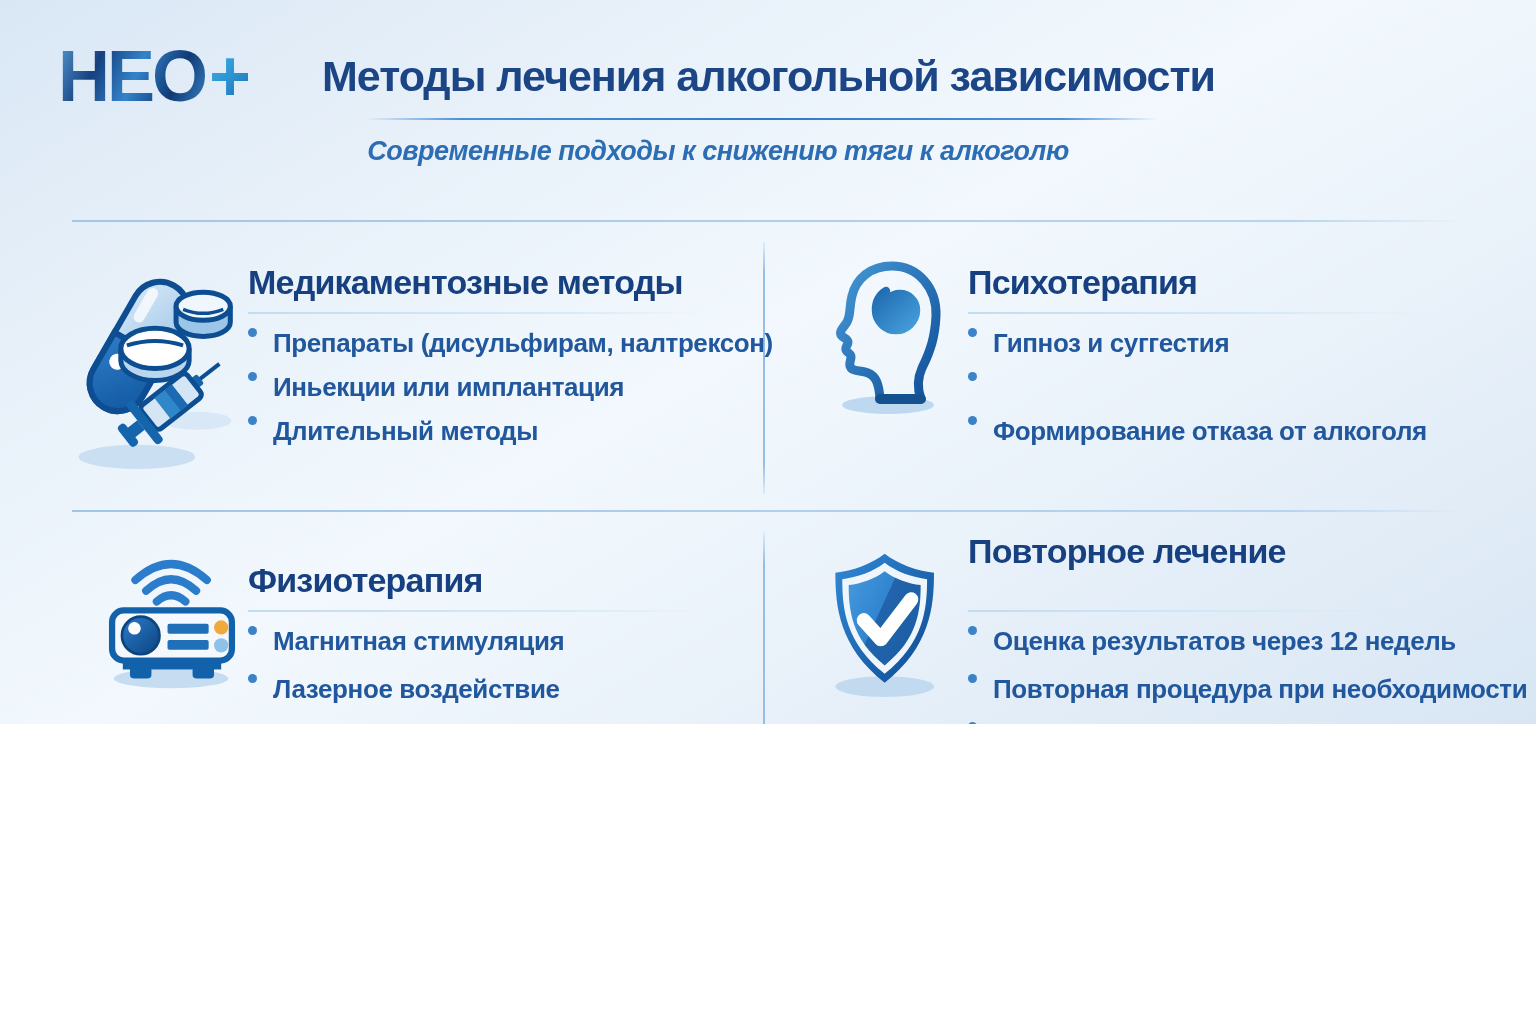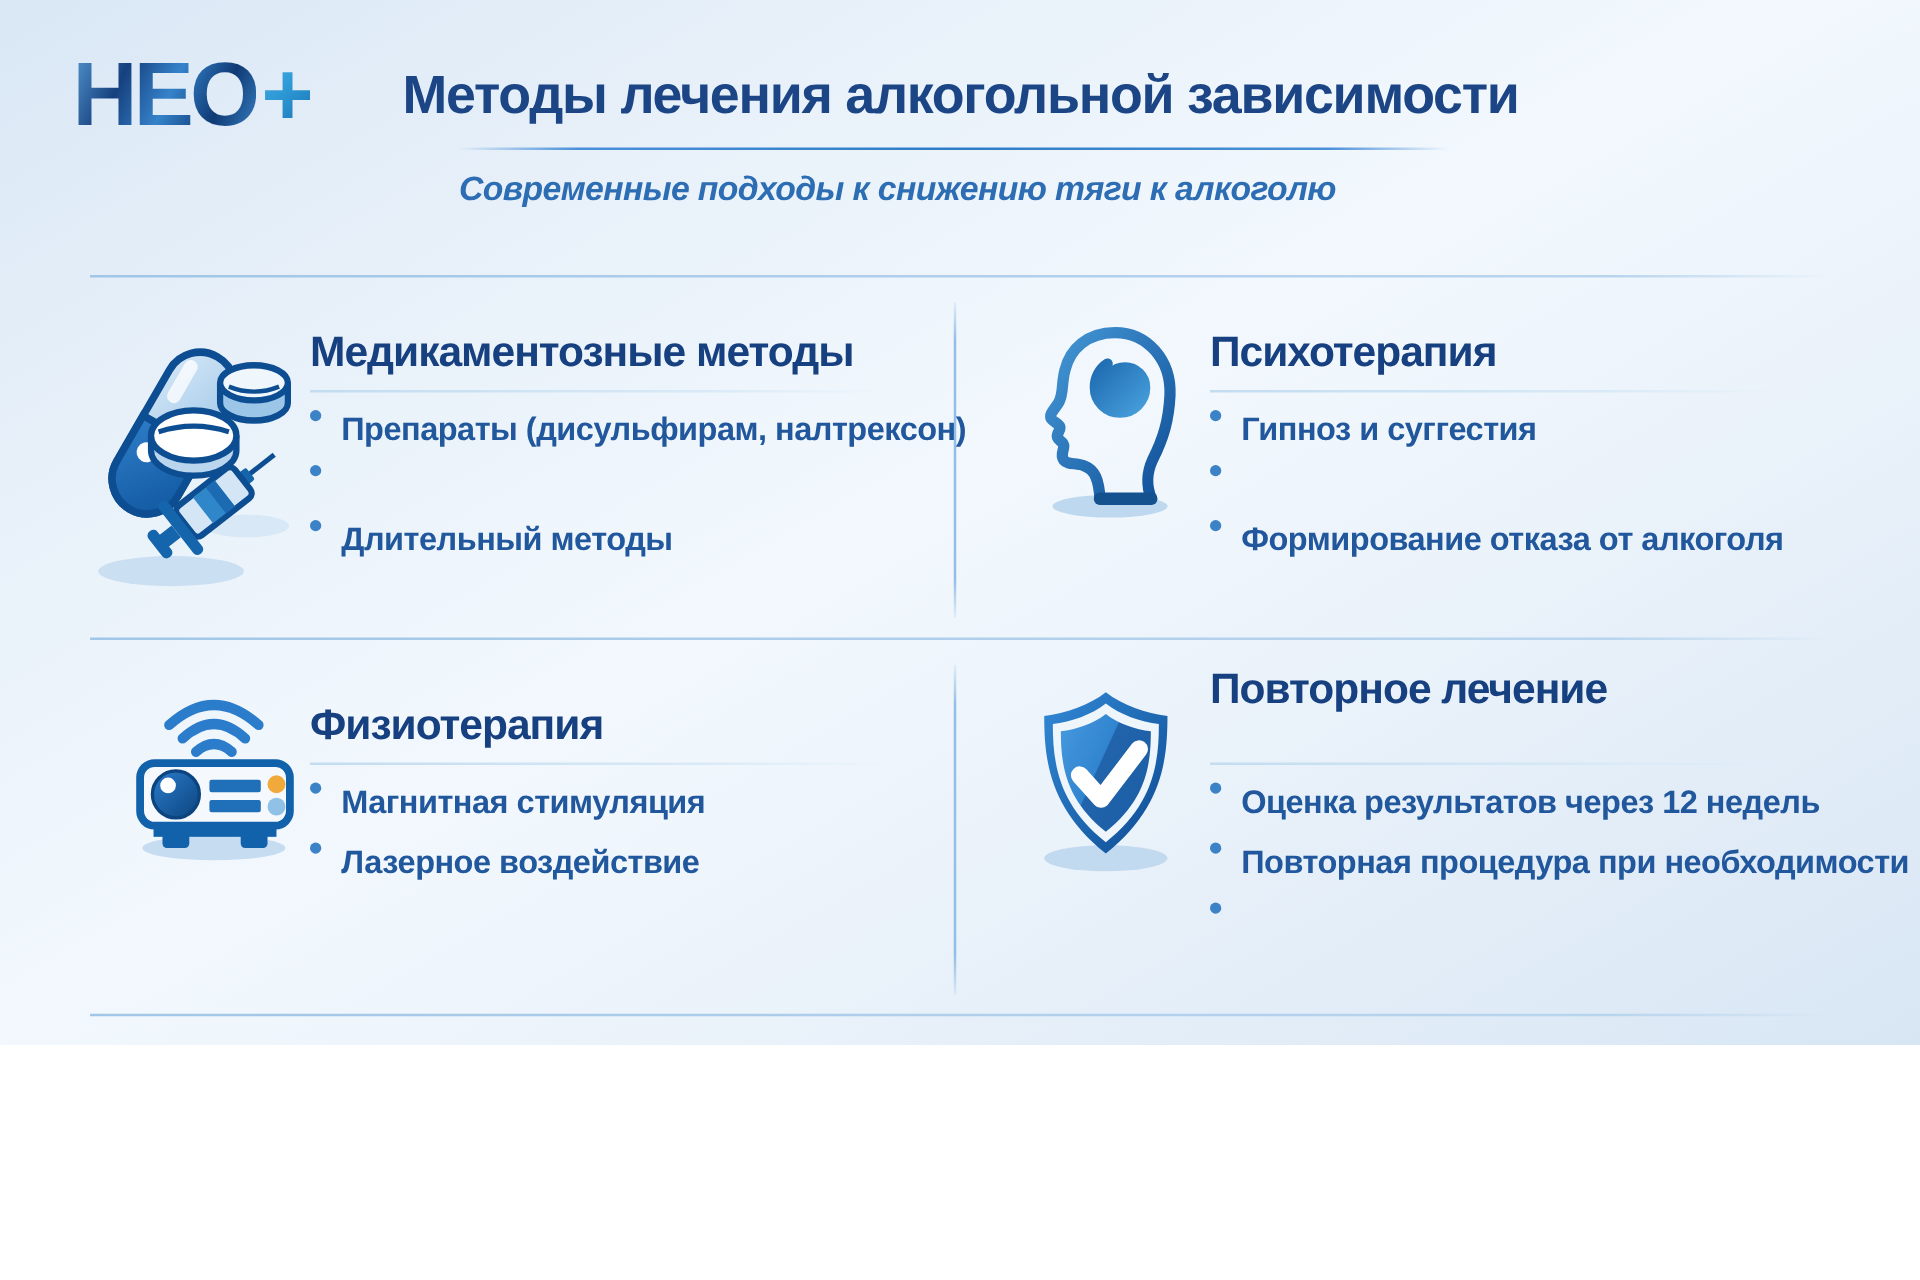--- a/index.html
+++ b/index.html
@@ -1,18 +1,18 @@
 <!DOCTYPE html>
 <html><head>
 <meta charset="utf-8">
 <style>
   html,body{margin:0;padding:0;}
   body{font-family:"Liberation Sans","DejaVu Sans",sans-serif;}
   .canvas{
-    position:relative;width:1536px;height:836px;overflow:hidden;
+    position:relative;width:1536px;height:724px;overflow:hidden;
     background:linear-gradient(150deg,#d9e7f5 0%,#e7f0f9 22%,#f2f8fd 48%,#eaf2fa 68%,#d8e6f4 100%);
   }
   
   .logo{
     position:absolute;left:58px;top:40px;font-size:72px;line-height:1;
     font-weight:800;letter-spacing:-3px;white-space:nowrap;
   }
   .logo-neo{
     background:linear-gradient(115deg,#5a9fd8 0%,#16407e 28%,#3583cb 52%,#0f3a74 76%,#3c88cc 100%);
     -webkit-background-clip:text;background-clip:text;
@@ -204,20 +204,21 @@
 
   <div class="q-heading q1-h">Медикаментозные методы</div>
   <div class="q-underline q1-u"></div>
   <ul class="bullets q1-b">
     <li>
         <span class="dot"></span>
         <span>Препараты (дисульфирам, налтрексон)</span>
       </li>
     <li>
         <span class="dot"></span>
+        <span>Иньекции или имплантация</span>
       </li>
     <li>
         <span class="dot"></span>
         <span>Длительный методы</span>
       </li>
   </ul>
 
   <div class="q-heading q2-h">Психотерапия</div>
   <div class="q-underline q2-u"></div>
   <ul class="bullets q2-b">

